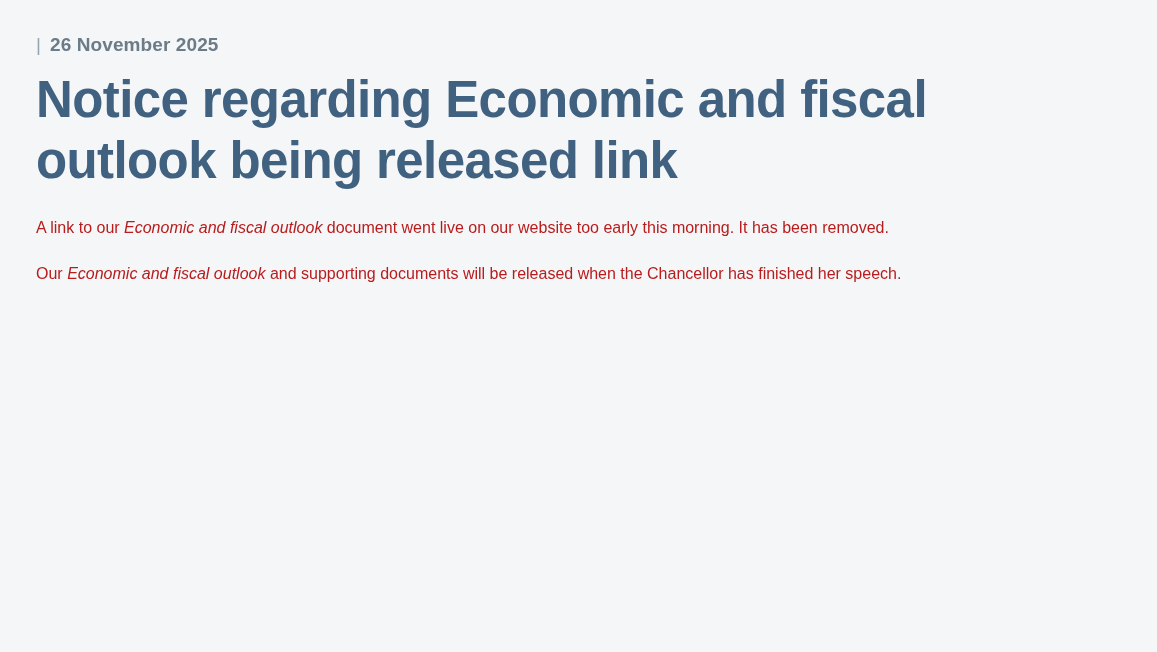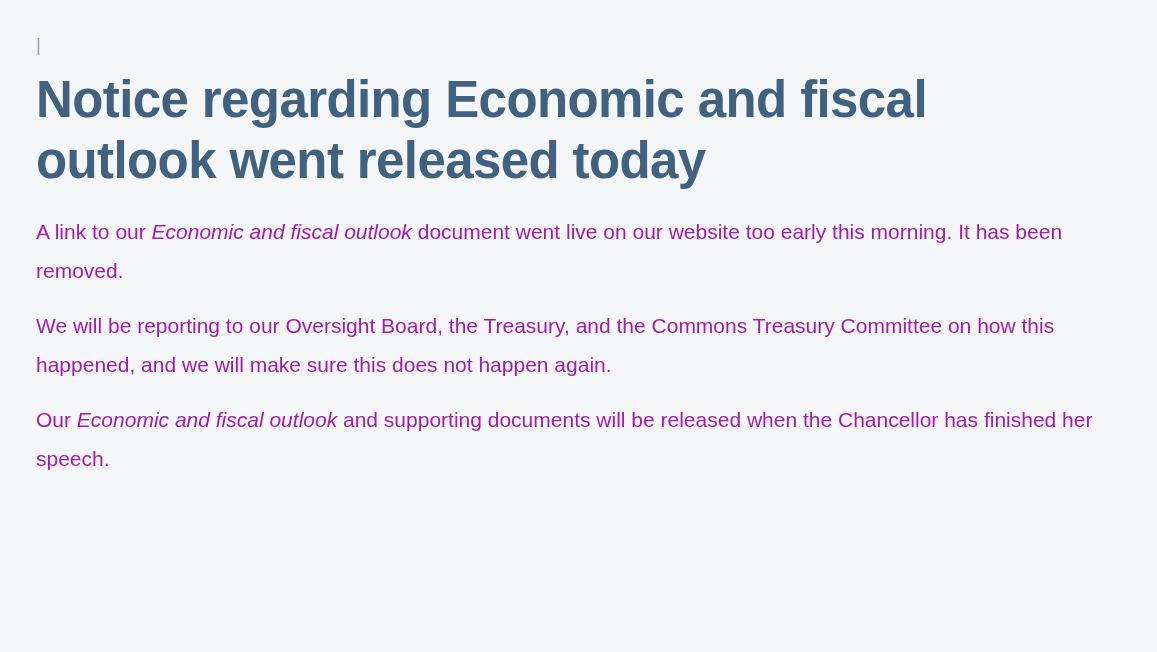--- a/index.html
+++ b/index.html
@@ -37,43 +37,43 @@
   .headline {
     font-size: 51px;
     line-height: 1.19;
     font-weight: bold;
     color: #406180;
     letter-spacing: -0.6px;
     margin: 0 0 22px 0;
     max-width: 1020px;
   }
   .body-para {
-    font-size: 21px;
+    font-size: 16px;
     line-height: 1.85;
-    color: #a21caf;
+    color: #b91c1c;
     margin: 0 0 16px 0;
     max-width: 1105px;
   }
   .body-para:last-child {
     margin-bottom: 9px;
   }
   .body-para em {
     font-style: italic;
   }
 </style>
 </head>
 <body>
 
 <div class="page">
 
   <div class="meta-line">
     <span class="meta-bar">|</span>
+    <span>26 November 2025</span>
   </div>
 
-  <h1 class="headline">Notice regarding Economic and fiscal outlook went released today</h1>
+  <h1 class="headline">Notice regarding Economic and fiscal outlook being released link</h1>
 
   <div>
     <p class="body-para"><span>A link to our </span><em>Economic and fiscal outlook</em><span> document went live on our website too early this morning. It has been removed.</span></p>
-    <p class="body-para"><span>We will be reporting to our Oversight Board, the Treasury, and the Commons Treasury Committee on how this happened, and we will make sure this does not happen again.</span></p>
     <p class="body-para"><span>Our </span><em>Economic and fiscal outlook</em><span> and supporting documents will be released when the Chancellor has finished her speech.</span></p>
   </div>
 
 </div>
 
 </body></html>

